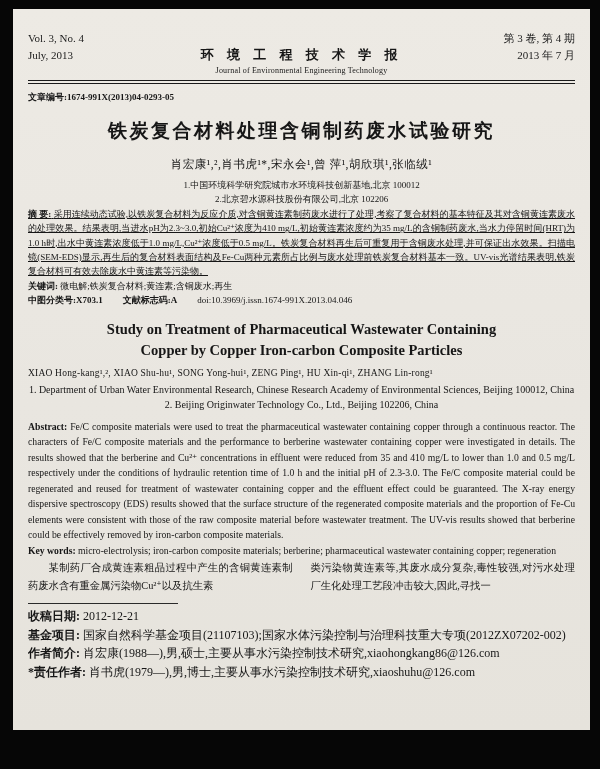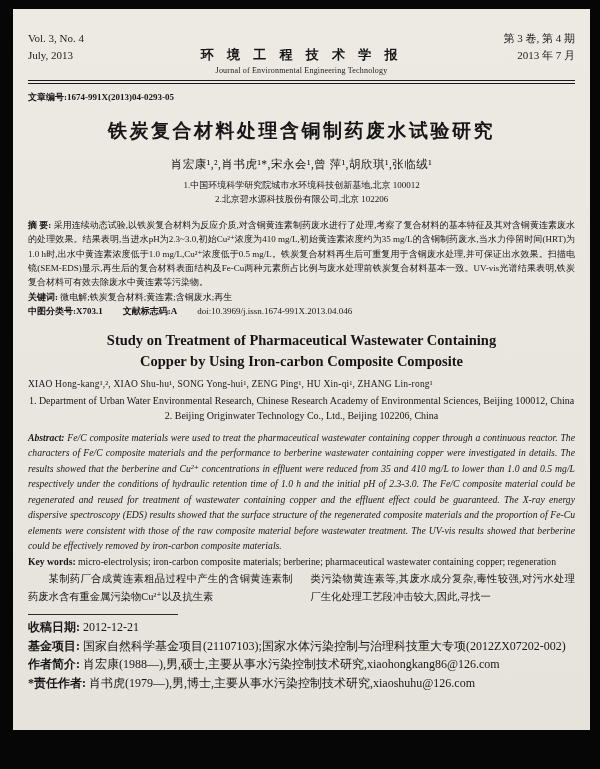--- a/index.html
+++ b/index.html
@@ -37,29 +37,29 @@
     border-bottom: 1px solid #1a1a1a;
   }
   .article-number { margin-top: 7px; font-size: 9px; font-weight: bold; }
   
   .cn-title {
     margin: 14px 0 0 0; text-align: center;
     font-size: 19px; font-weight: bold; letter-spacing: 2.5px;
   }
   .cn-authors { margin-top: 13px; text-align: center; font-size: 11.5px; letter-spacing: 0.5px; }
   .cn-affil { margin-top: 7px; text-align: center; font-size: 9px; line-height: 1.55; }
-  .abstract-cn { margin-top: 11px; font-size: 9px; line-height: 1.6; text-align: justify; }
+  .abstract-cn { font-size: 9px; line-height: 1.6; text-align: justify; text-decoration: underline; }
   .label-bold { font-weight: bold; }
   .keywords-cn { font-size: 9px; line-height: 1.6; text-align: justify; }
   .clc-line { font-size: 9px; line-height: 1.6; display: flex; gap: 20px; }
   
   .en-title { margin: 11px 0 0 0; text-align: center; font-size: 14.5px; font-weight: bold; line-height: 1.45; }
   .en-authors { margin-top: 7px; text-align: left; font-size: 9.5px; letter-spacing: 0.2px; }
   .en-affil { margin-top: 4px; text-align: center; font-size: 10px; line-height: 1.5; }
-  .en-abstract { margin-top: 7px; font-size: 9.7px; line-height: 1.6; text-align: justify; font-style: italic; }
+  .en-abstract { margin-top: 7px; font-size: 9.7px; line-height: 1.6; text-align: justify; }
   .en-keywords { font-size: 9.7px; line-height: 1.6; text-align: justify; font-weight: bold; }
   .en-keywords .kw-text { font-weight: normal; }
   
   .body-cols { margin-top: 1px; display: flex; gap: 18px; font-size: 10.3px; line-height: 1.7; text-align: justify; }
   .body-col { flex: 1; }
   .indent { text-indent: 2em; }
   
   .footnote-rule { margin-top: 9px; width: 150px; border-top: 1px solid #2a2a2a; }
   .footnotes { margin-top: 3px; font-size: 12px; line-height: 1.55; }
   .fn-line { white-space: nowrap; overflow: hidden; }
@@ -105,21 +105,21 @@
       <span>微电解;铁炭复合材料;黄连素;含铜废水;再生</span>
     </div>
     <div class="clc-line">
       <span class="label-bold">中图分类号:X703.1</span>
       <span class="label-bold">文献标志码:A</span>
       <span>doi:10.3969/j.issn.1674-991X.2013.04.046</span>
     </div>
 
     <h2 class="en-title">
       <div>Study on Treatment of Pharmaceutical Wastewater Containing</div>
-      <div>Copper by Using Iron-carbon Composite Composite</div>
+      <div>Copper by Copper Iron-carbon Composite Particles</div>
     </h2>
     <div class="en-authors">XIAO Hong-kang¹,², XIAO Shu-hu¹, SONG Yong-hui¹, ZENG Ping¹, HU Xin-qi¹, ZHANG Lin-rong¹</div>
     <div class="en-affil">
       <div>1. Department of Urban Water Environmental Research, Chinese Research Academy of Environmental Sciences, Beijing 100012, China</div>
       <div>2. Beijing Originwater Technology Co., Ltd., Beijing 102206, China</div>
     </div>
 
     <div class="en-abstract">
       <span class="label-bold">Abstract:</span>
       <span>Fe/C composite materials were used to treat the pharmaceutical wastewater containing copper through a continuous reactor. The characters of Fe/C composite materials and the performance to berberine wastewater containing copper were investigated in details. The results showed that the berberine and Cu²⁺ concentrations in effluent were reduced from 35 and 410 mg/L to lower than 1.0 and 0.5 mg/L respectively under the conditions of hydraulic retention time of 1.0 h and the initial pH of 2.3-3.0. The Fe/C composite material could be regenerated and reused for treatment of wastewater containing copper and the effluent effect could be guaranteed. The X-ray energy dispersive spectroscopy (EDS) results showed that the surface structure of the regenerated composite materials and the proportion of Fe-Cu elements were consistent with those of the raw composite material before wastewater treatment. The UV-vis results showed that berberine could be effectively removed by iron-carbon composite materials.</span>

